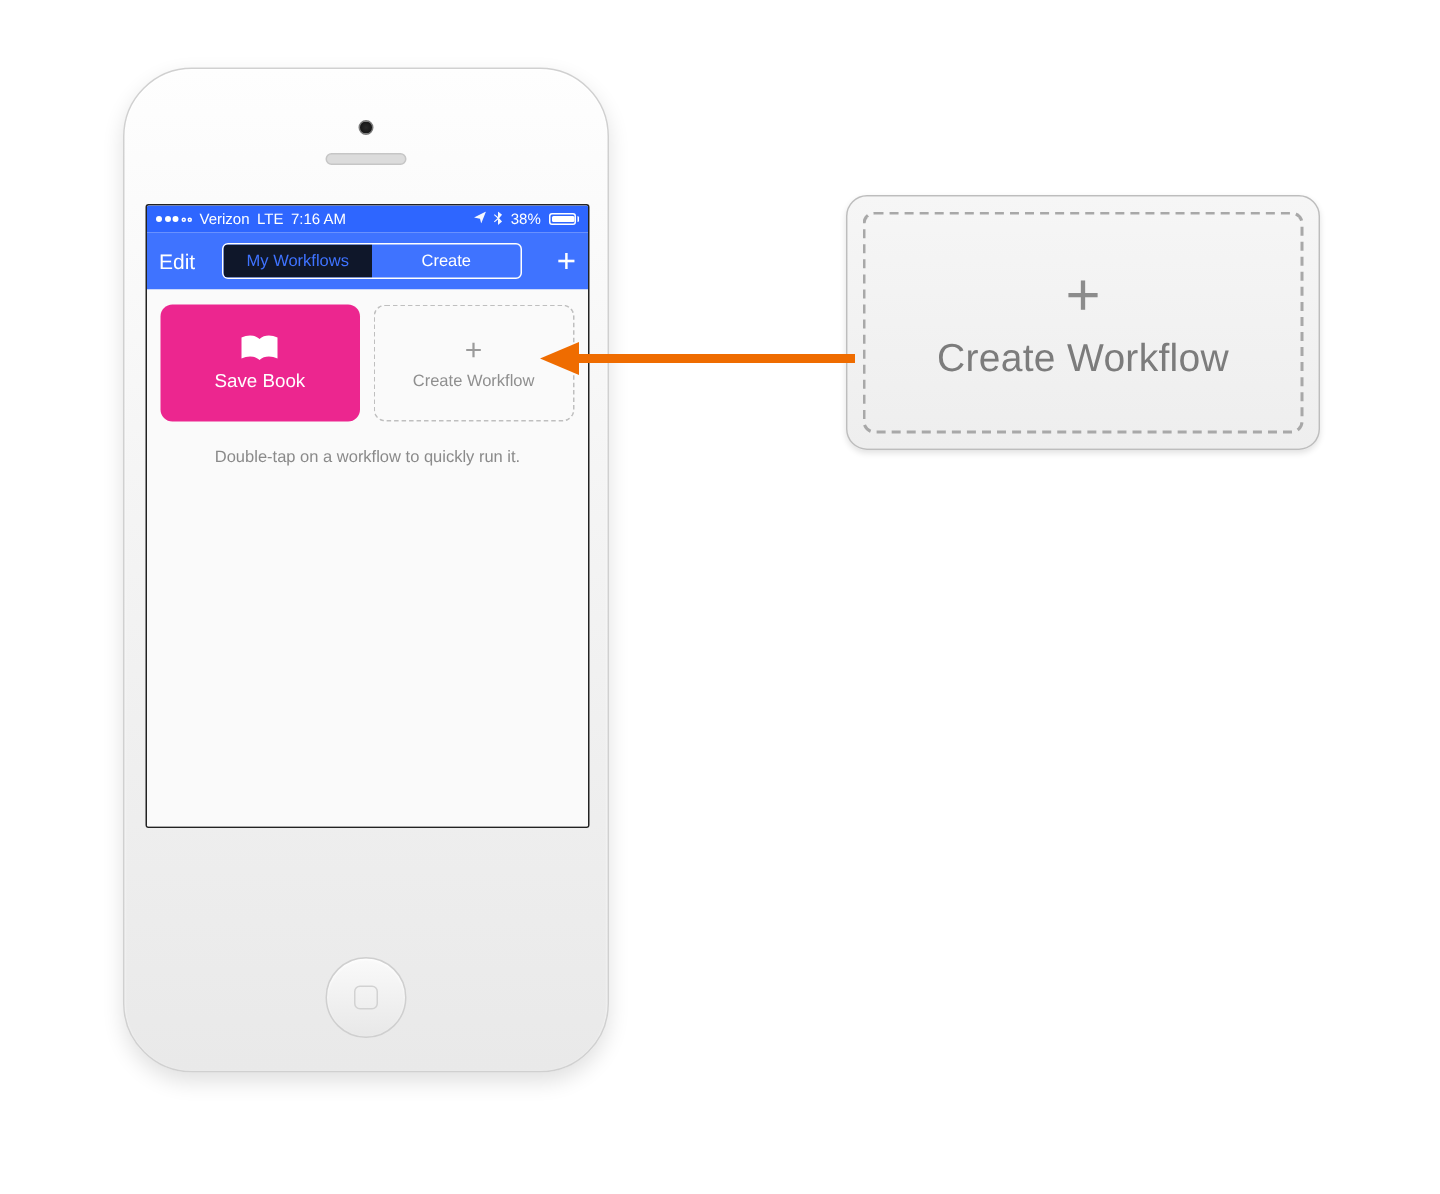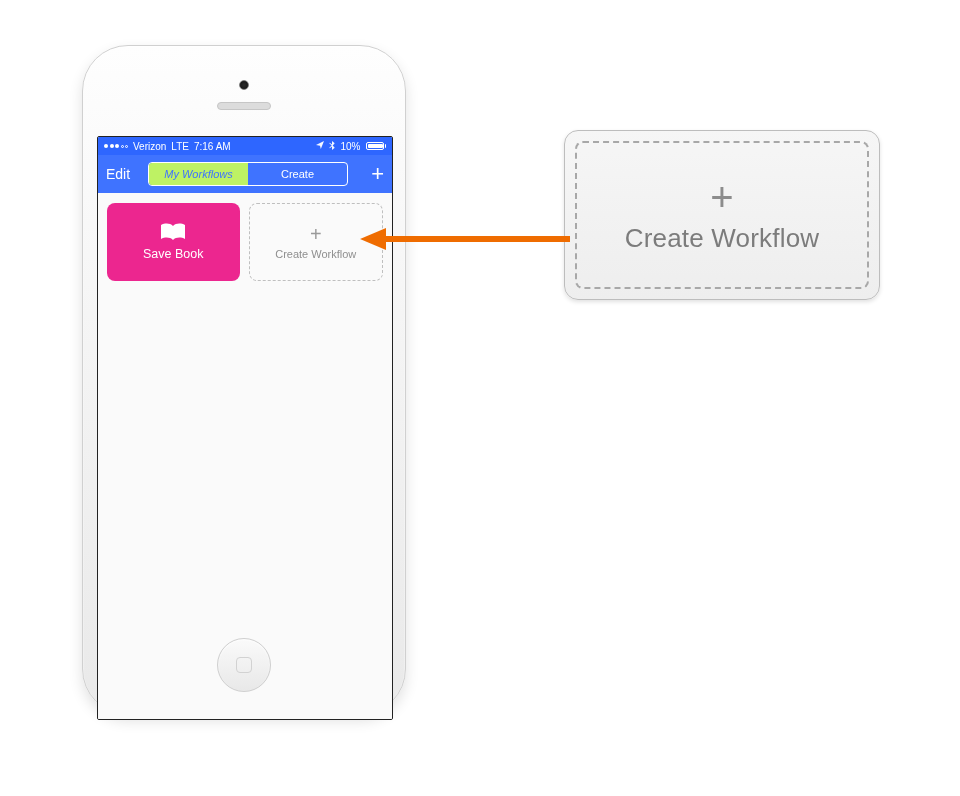--- a/index.html
+++ b/index.html
@@ -55,21 +55,21 @@
   }
   .phone .home-btn .sq {
     width: 16px; height: 16px;
     border: 1.5px solid #d2d2d2;
     border-radius: 4px;
     margin: 18px auto 0;
   }
 
   .screen {
     width: 296px;
-    height: 584px;
+    height: 416px;
     background: #fafafa;
     border: 1.5px solid #222;
     border-radius: 2px;
     overflow: hidden;
     display: flex;
     flex-direction: column;
   }
 
   
   .status-bar {
@@ -122,24 +122,23 @@
   .seg-item {
     flex: 1;
     font-size: 11px;
     display: flex;
     align-items: center;
     justify-content: center;
     color: #fff;
     cursor: pointer;
   }
   .seg-item.active {
-    background: #bef264;
+    background: #0f172a;
     color: #3f73ff;
     font-weight: 500;
-    font-style: italic;
   }
   .nav-right {
     flex: 0 0 28px;
     display: flex; align-items: center; justify-content: flex-end;
     font-size: 22px;
     font-weight: 300;
   }
 
   
   .content {
@@ -272,21 +271,21 @@
           <span class="loc-ico">
             <svg width="8" height="8" viewBox="0 0 10 10">
                 <path d="M0 5 L10 0 L6 10 L5 6 Z" fill="#fff"></path>
               </svg>
           </span>
           <span class="bt-ico">
             <svg width="6" height="9" viewBox="0 0 6 10">
                 <path d="M3 0 L6 2.5 L3.8 5 L6 7.5 L3 10 L3 6 L0.5 8 L0 7.4 L2.6 5 L0 2.6 L0.5 2 L3 4 Z" fill="#fff"></path>
               </svg>
           </span>
-          <span>10%</span>
+          <span>38%</span>
           <span class="battery">
             <span class="shell">
                 <span class="fill"></span>
               </span>
               <span class="tip"></span>
           </span>
         </div>
       </div>
 
       <div class="nav-bar">
@@ -308,20 +307,21 @@
                 <path d="M1 2 C5 0 10 0 13 3 C16 0 21 0 25 2 L25 16 C21 14 16 14 13 17 C10 14 5 14 1 16 Z" fill="#fff"></path>
               </svg>
             </span>
             <span class="label">Save Book</span>
           </div>
           <div class="tile tile-create">
             <span class="plus">+</span>
             <span class="label">Create Workflow</span>
           </div>
         </div>
+        <div class="hint">Double-tap on a workflow to quickly run it.</div>
       </div>
 
     </div>
   </div>
 
   <div class="callout">
     <div class="callout-inner">
       <div class="plus-lg">+</div>
       <div class="label-lg">Create Workflow</div>
     </div>

